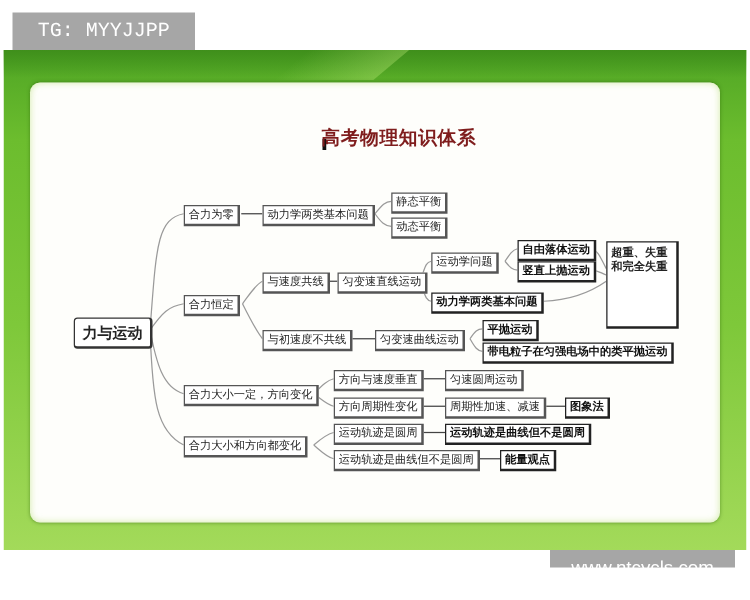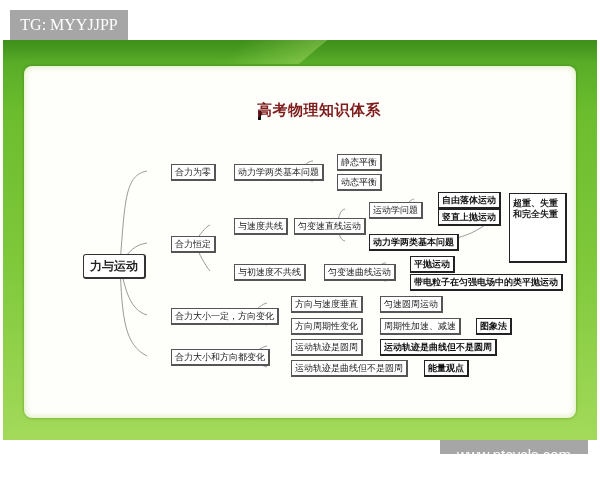--- a/index.html
+++ b/index.html
@@ -2,23 +2,23 @@
 <html><head>
 <meta charset="utf-8">
 <style>
   html, body { margin: 0; padding: 0; }
   body {
     width: 600px; height: 480px; position: relative; overflow: hidden;
     background: #ffffff;
     font-family: "DejaVu Serif", "Liberation Serif", serif;
   }
   .tg-badge {
-    position: absolute; left: 10px; top: 10px; width: 118px; height: 30px;
+    position: absolute; left: 10px; top: 10px; width: 146px; height: 30px;
     background: #a6a6a6; color: #ffffff;
-    font-family: Liberation Serif, serif;
+    font-family: Liberation Mono, monospace;
     font-size: 16px; line-height: 30px; text-align: center;
   }
   .frame {
     position: absolute; left: 3px; top: 40px; width: 594px; height: 400px;
     background: linear-gradient(180deg, #4fa524 0%, #6cbd2e 18%, #7ec83a 55%, #a3da5a 100%);
   }
   .frame .slant {
     position: absolute; left: 230px; top: 0; width: 80px; height: 24px;
     background: linear-gradient(90deg, rgba(255,255,255,0) 0%, rgba(190,235,120,0.35) 100%);
     transform: skewX(-50deg);
@@ -40,21 +40,21 @@
   }
   .title-mark {
     position: absolute; left: 258px; top: 111px; width: 3px; height: 9px; background: #111;
   }
   svg.links { position: absolute; left: 0; top: 0; width: 600px; height: 480px; }
   .node {
     position: absolute; box-sizing: border-box;
     border: 1px solid #555; border-right-width: 2px; border-bottom-width: 2px;
     background: #ffffff; color: #222;
     font-size: 9px; line-height: 12px; padding: 1px 3px;
-    white-space: nowrap; text-align: center; margin-left: 24px;
+    white-space: nowrap; text-align: center;
   }
   .node.bold { font-weight: bold; color: #111; border-color: #222; }
   .root {
     font-size: 12px; font-weight: bold; line-height: 18px; padding: 2px 6px;
     border: 1px solid #333; border-right-width: 2px; border-bottom-width: 2px; border-radius: 3px;
   }
   .vert {
     white-space: normal; width: 58px; height: 70px; padding: 4px 3px;
     font-size: 9px; line-height: 11px; font-weight: bold; text-align: left;
     border: 1px solid #222; border-right-width: 2px; border-bottom-width: 2px;

